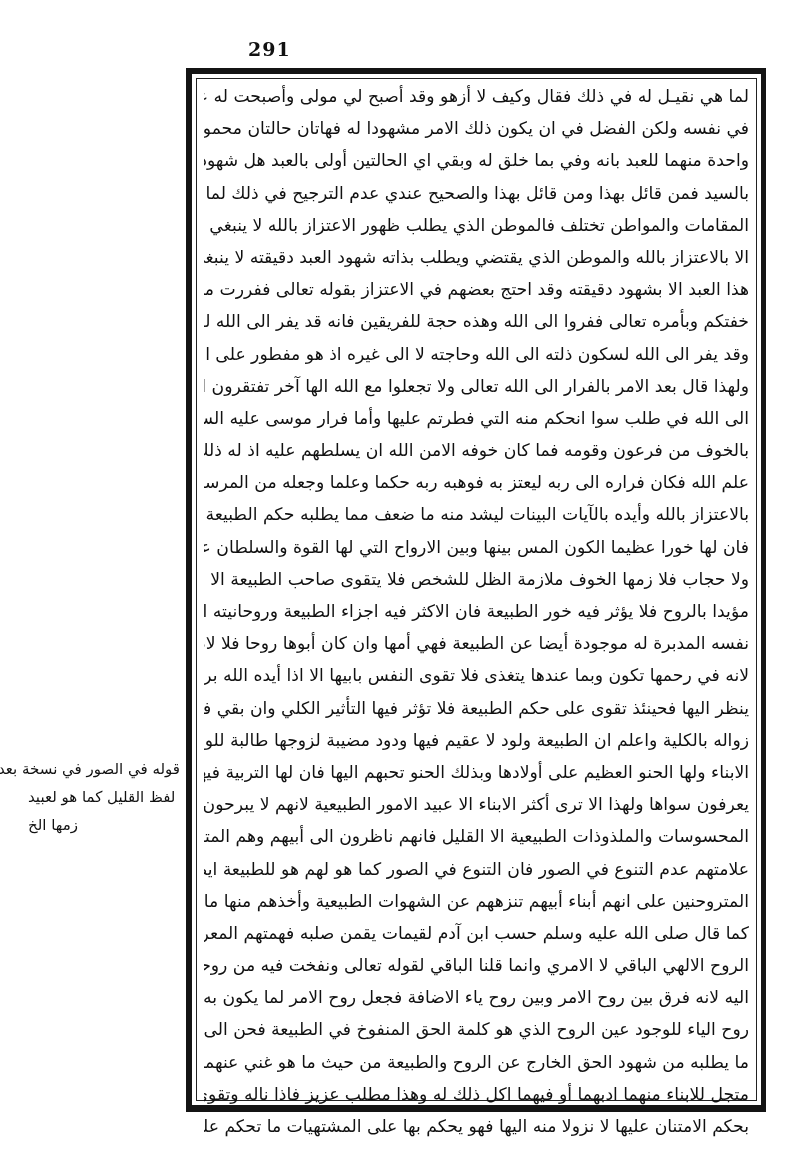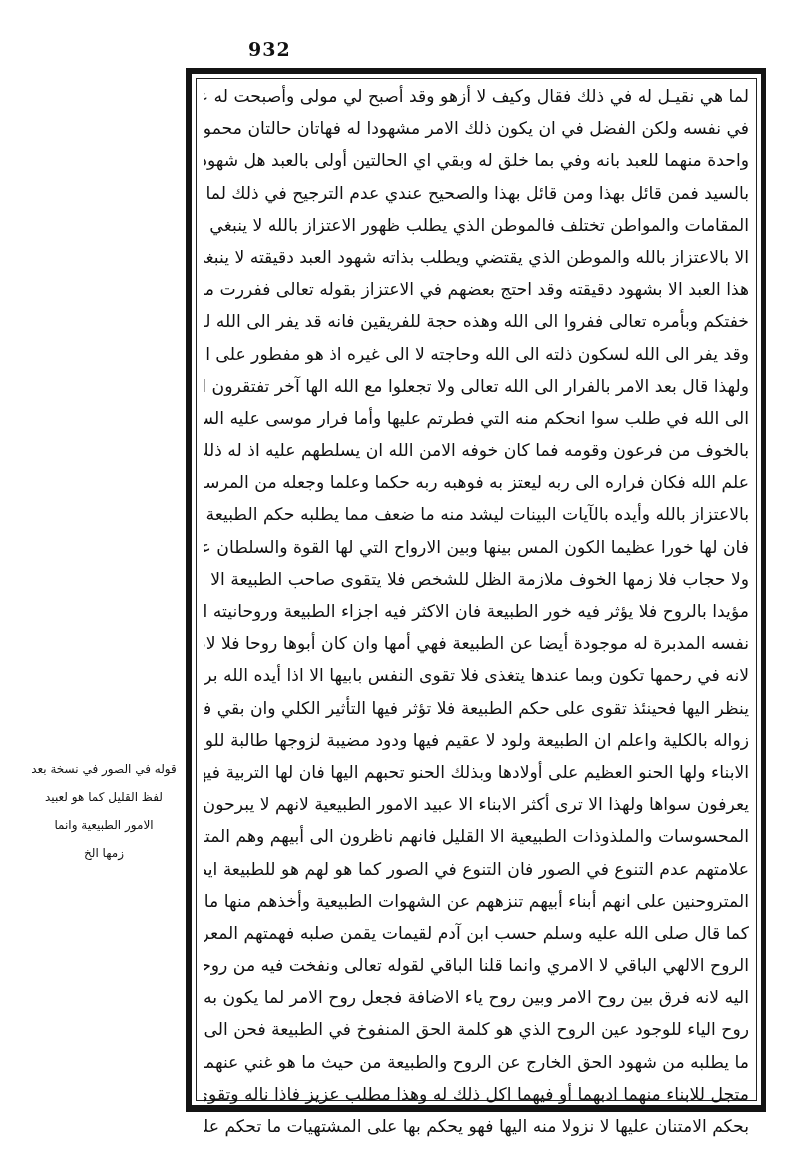--- a/index.html
+++ b/index.html
@@ -27,28 +27,28 @@
     }
     .line {
       height: 32.2px; line-height: 32.2px; font-size: 17.2px;
       white-space: nowrap; overflow: hidden; text-align: justify; text-align-last: justify;
       font-family: "DejaVu Sans", sans-serif; letter-spacing: -0.5px;
     }
     .margin-note {
       position: absolute; left: 28px; top: 755px; width: 152px; direction: rtl;
     }
     .margin-note .mline {
-      font-size: 12px; line-height: 28px; height: 28px; white-space: nowrap; text-align: center;
+      font-size: 15px; line-height: 28px; height: 28px; white-space: nowrap; text-align: left;
       font-family: "DejaVu Sans", sans-serif; letter-spacing: -0.4px;
     }
   </style>
 </head>
 <body>
 
-<div class="page-number">239</div>
+<div class="page-number">192</div>
 
 <div class="frame-outer">
   <div class="frame-inner"></div>
   <div class="text-block" id="text-block">
       <div class="line">لما هي نقيـل له في ذلك فقال وكيف لا أزهو وقد أصبح لي مولى وأصبحت له عبدا كما هو الامر</div>
       <div class="line">في نفسه ولكن الفضل في ان يكون ذلك الامر مشهودا له فهاتان حالتان محمودتان تشهد كل</div>
       <div class="line">واحدة منهما للعبد بانه وفي بما خلق له وبقي اي الحالتين أولى بالعبد هل شهود القمة أو الاعتزاز</div>
       <div class="line">بالسيد فمن قائل بهذا ومن قائل بهذا والصحيح عندي عدم الترجيح في ذلك لما ذكره وذلك ان</div>
       <div class="line">المقامات والمواطن تختلف فالموطن الذي يطلب ظهور الاعتزاز بالله لا ينبغي ان يظهر فيه العبد</div>
       <div class="line">الا بالاعتزاز بالله والموطن الذي يقتضي ويطلب بذاته شهود العبد دقيقته لا ينبغي ان يظهر فيه</div>
@@ -78,15 +78,14 @@
       <div class="line">روح الياء للوجود عين الروح الذي هو كلمة الحق المنفوخ في الطبيعة فحن الى أبيه ليتأيد به على</div>
       <div class="line">ما يطلبه من شهود الحق الخارج عن الروح والطبيعة من حيث ما هو غني عنهما الا من حيث ما هو</div>
       <div class="line">متجل للابناء منهما ادبهما أو فيهما اكل ذلك له وهذا مطلب عزيز فاذا ناله وتقوى به أتى الشهوات</div>
       <div class="line">بحكم الامتنان عليها لا نزولا منه اليها فهو يحكم بها على المشتهيات ما تحكم عليه الشهوة</div>
     </div>
 </div>
 
 <div class="margin-note" id="margin-note">
     <div class="mline">قوله في الصور في نسخة بعد</div>
     <div class="mline">لفظ القليل كما هو لعبيد</div>
-    <div class="mline">الامور الطبيعية وانما</div>
     <div class="mline">زمها الخ</div>
   </div>
 
 </body></html>

